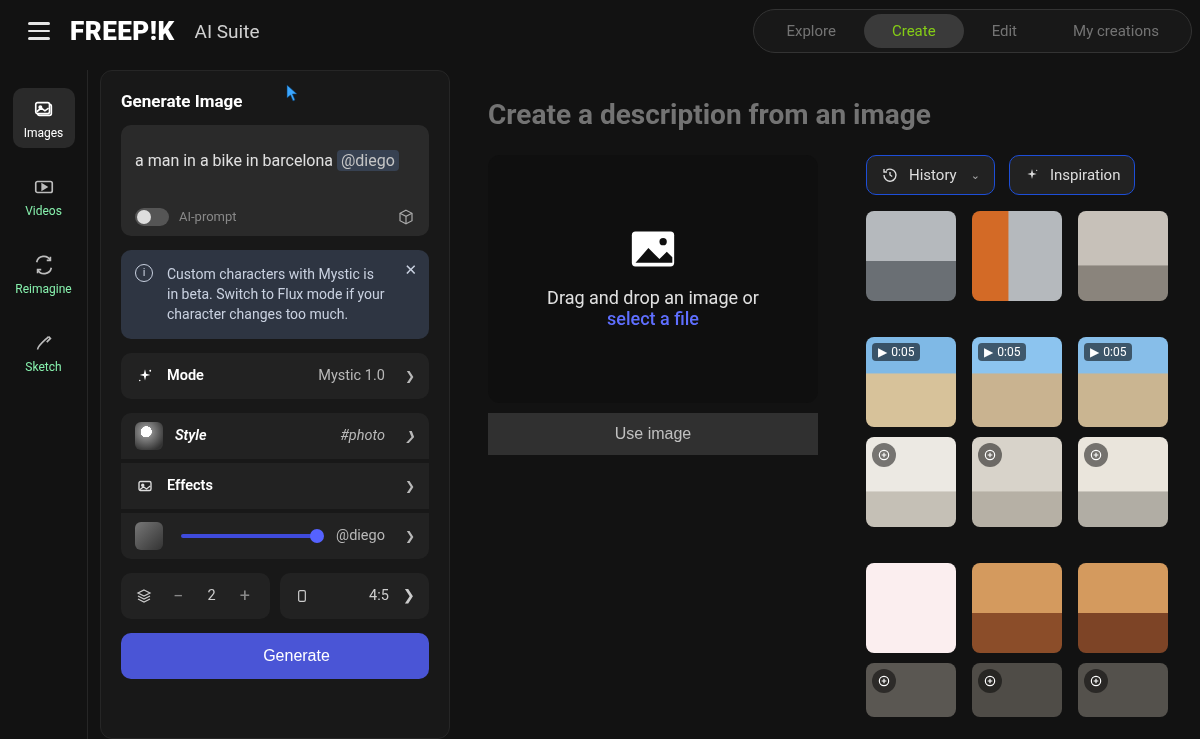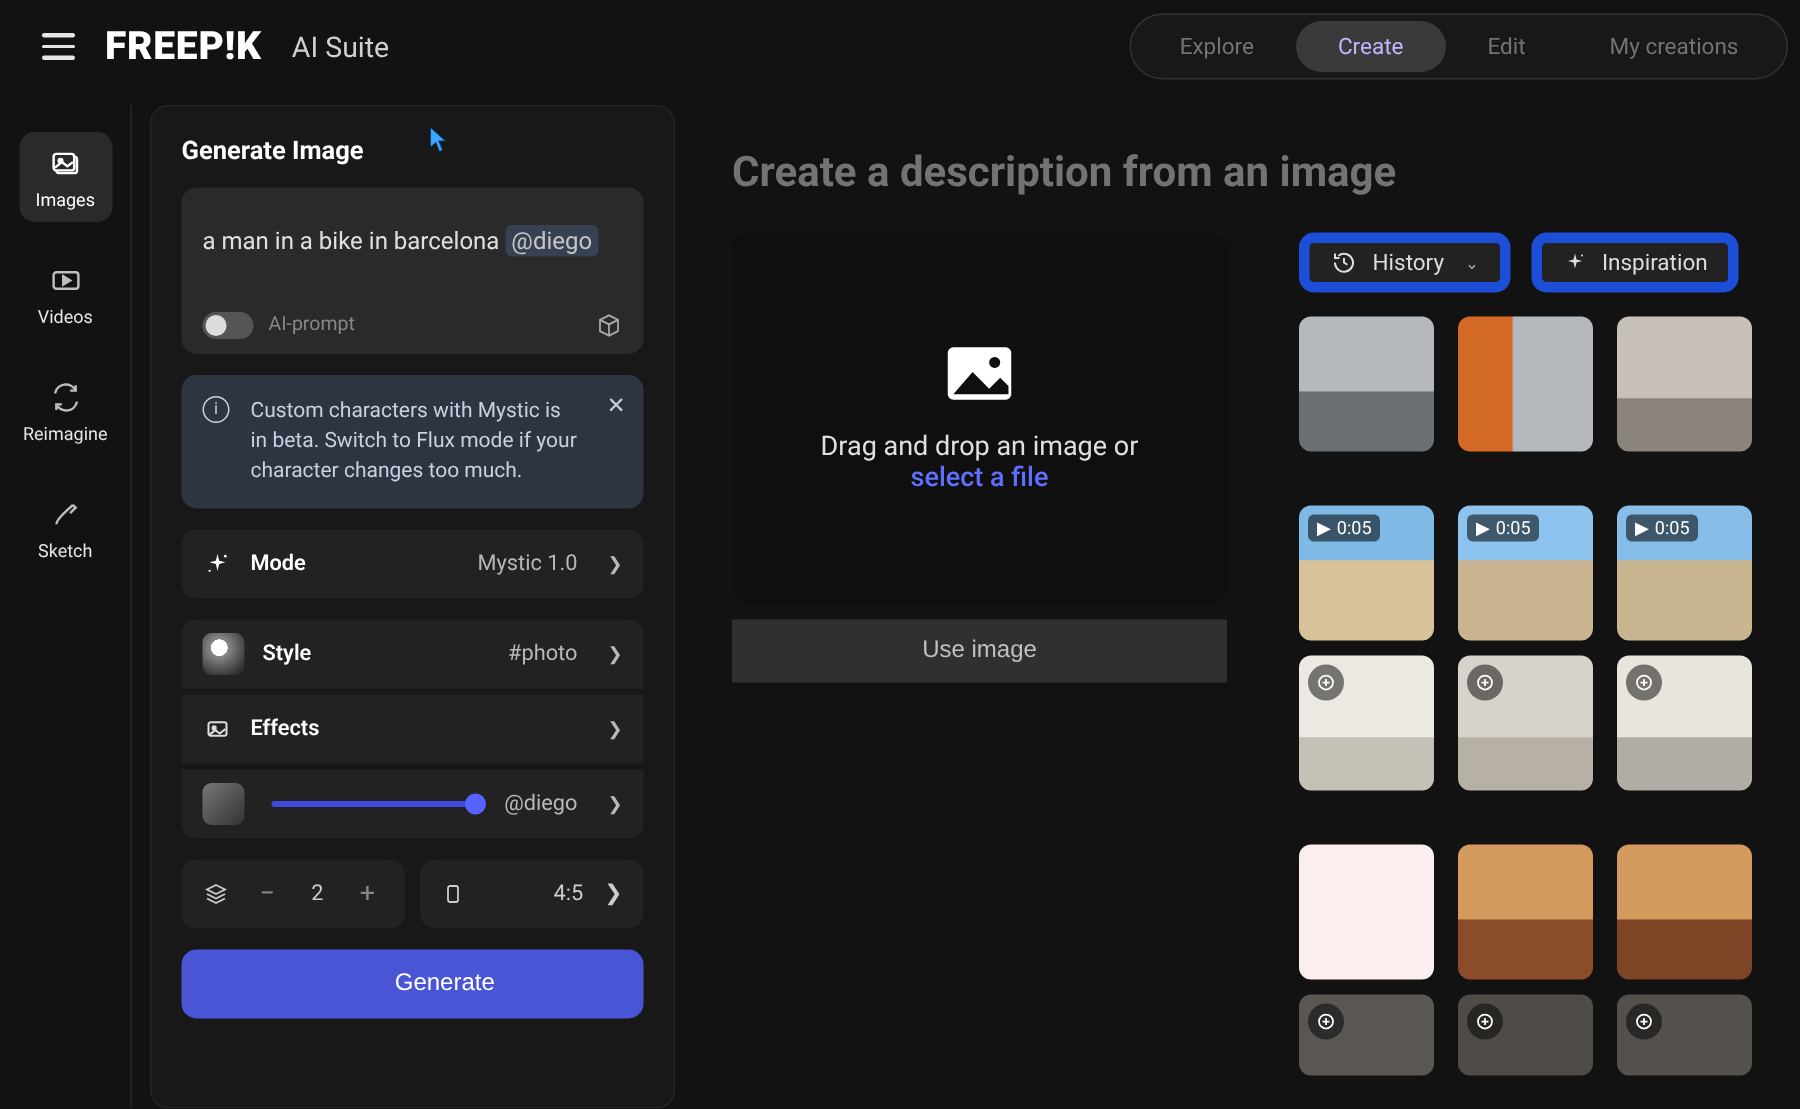--- a/index.html
+++ b/index.html
@@ -40,21 +40,21 @@
   padding: 4px;
   height: 44px;
 }
 .nav-pill {
   padding: 8px 28px;
   border-radius: 999px;
   font-size: 15px;
   color: #737373;
   cursor: pointer;
 }
-.nav-pill.active { background: #3a3a3a; color: #c4b5fd; }
+.nav-pill.active { background: #3a3a3a; color: #84cc16; }
 
 
 .main {
   display: flex;
   height: calc(100% - 62px);
   padding: 8px 0 0 0;
   gap: 8px;
 }
 
 
@@ -69,21 +69,21 @@
 }
 .rail-item {
   display: flex;
   flex-direction: column;
   align-items: center;
   gap: 6px;
   width: 62px;
   padding: 10px 0 8px;
   border-radius: 10px;
   cursor: pointer;
-  color: #e5e5e5;
+  color: #86efac;
   font-size: 12px;
 }
 .rail-item.active { background: #2a2a2a; color: #fff; }
 .rail-icon { width: 22px; height: 22px; }
 
 
 .panel {
   width: 350px;
   background: #181818;
   border: 1px solid #262626;
@@ -146,21 +146,21 @@
   gap: 12px;
   font-size: 14.5px;
 }
 .setting .setting-icon { width: 20px; height: 20px; display: flex; align-items: center; justify-content: center; }
 .setting .label { font-weight: 600; color: #fff; }
 .setting .value { margin-left: auto; color: #b8b8b8; }
 .setting .chev { color: #b8b8b8; font-size: 12px; margin-left: 8px; }
 
 .settings-stack { display: flex; flex-direction: column; gap: 4px; }
 .settings-stack .setting { border-radius: 0; }
-.settings-stack .setting:first-child { border-radius: 10px 10px 0 0; }
+.settings-stack .setting:first-child { border-radius: 10px 10px 0 0; font-style: italic; }
 .settings-stack .setting:last-child { border-radius: 0 0 10px 10px; }
 .settings-stack .setting.middle { border-radius: 0; }
 
 .avatar-small {
   width: 28px; height: 28px; border-radius: 6px;
   background: linear-gradient(135deg,#777,#333);
   display: block;
 }
 .avatar-astro {
   width: 28px; height: 28px; border-radius: 6px;
@@ -223,21 +223,21 @@
   background: #303030; color: #c0c0c0; border: none; border-radius: 0;
   font-size: 16px; cursor: pointer;
 }
 
 
 .gallery-wrap { flex: 1; }
 .gallery-top {
   display: flex; gap: 14px; margin-bottom: 16px;
 }
 .pill-btn {
-  background: #222; border: 7px solid #1d4ed8; height: 40px;
+  background: #222; border: 1px solid #1d4ed8; height: 40px;
   border-radius: 10px; display: flex; align-items: center; gap: 10px;
   padding: 0 14px; font-size: 15px; color: #ddd;
 }
 .pill-btn .chev { color: #aaa; font-size: 11px; margin-left: 4px;}
 .grid {
   display: grid;
   grid-template-columns: repeat(3, 90px);
   gap: 16px 16px;
   margin-bottom: 36px;
 }

